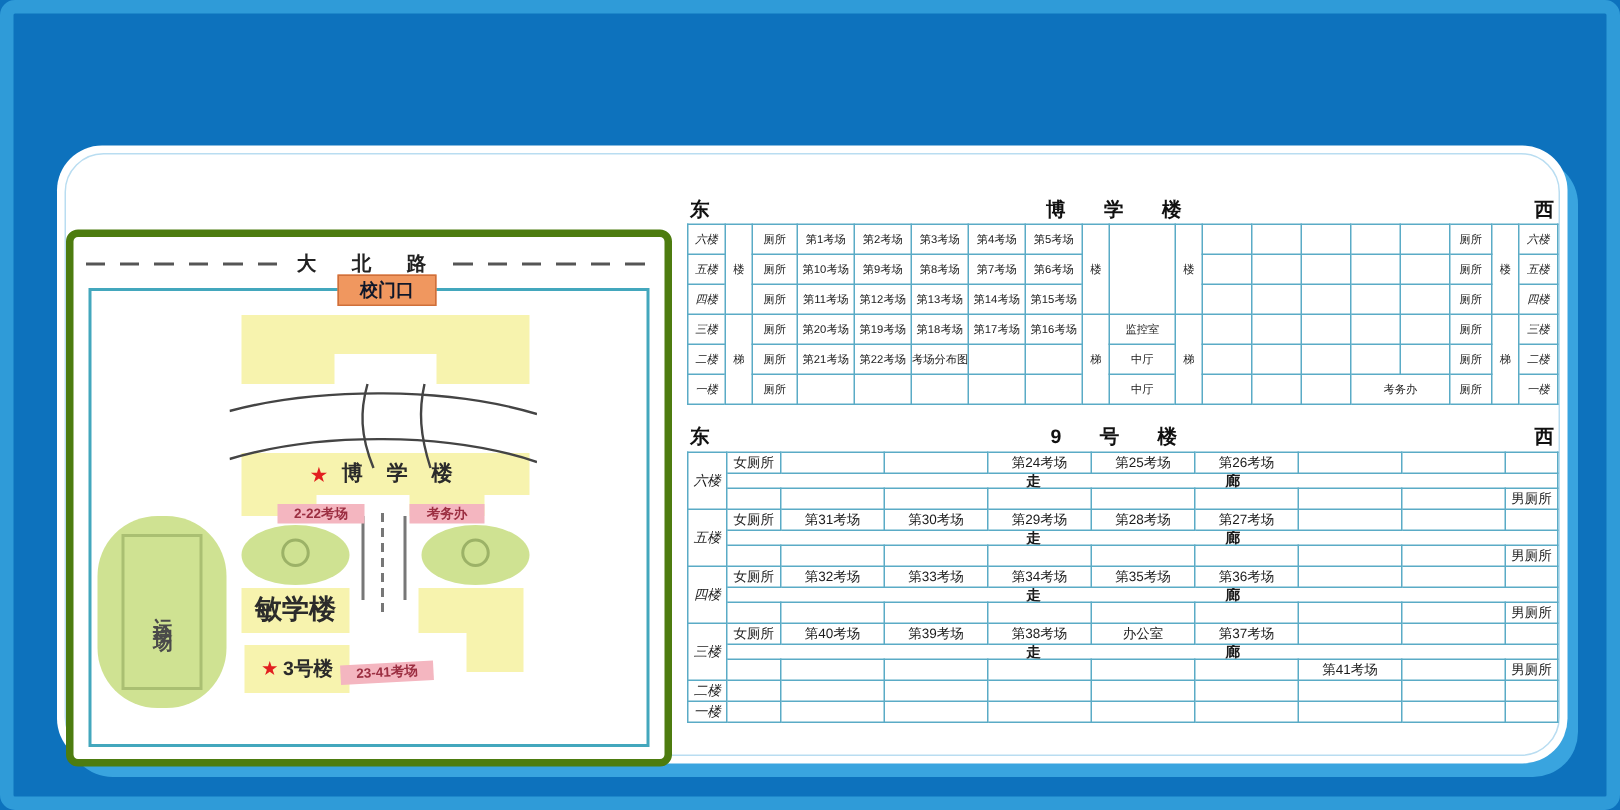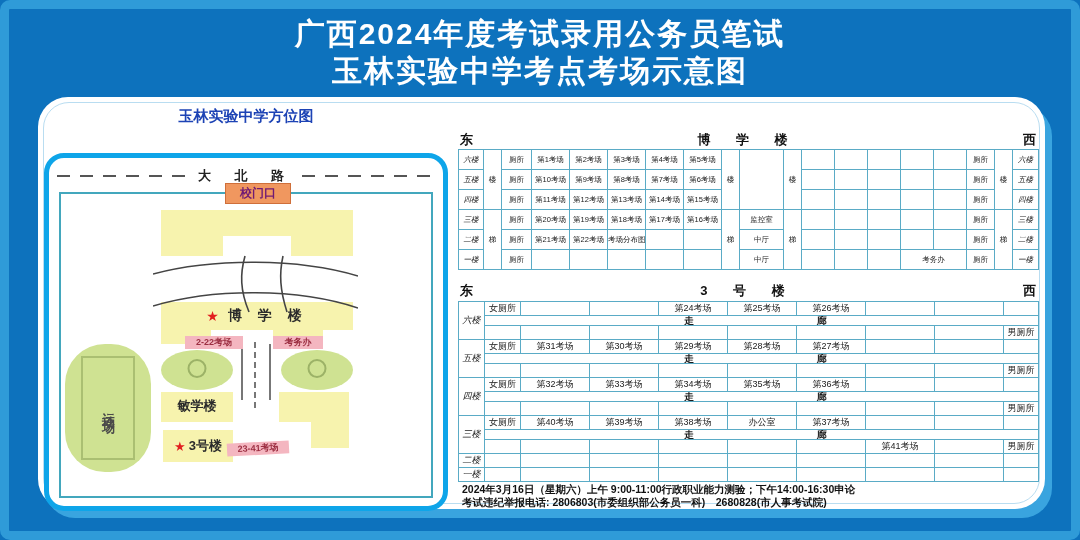--- a/index.html
+++ b/index.html
@@ -9,28 +9,28 @@
   .main-title{position:absolute;left:0;right:0;top:15px;text-align:center;color:#ffffff;
     font-weight:bold;font-size:30px;line-height:37px;letter-spacing:2px;z-index:2;}
   .panel{position:absolute;left:38px;top:97px;width:1007px;height:412px;background:#ffffff;
     border-radius:30px;box-shadow:7px 9px 0 #39a4df;z-index:3;}
   .panel-inner{position:absolute;inset:5px;border:1px solid #b9ddf1;border-radius:26px;pointer-events:none;}
 
   
   .map-title{position:absolute;left:6px;width:404px;text-align:center;font-weight:bold;
     color:#1d43b5;font-size:15px;line-height:20px;}
   .map-t1{top:9px;} .map-t2{top:29px;}
-  .map-box{position:absolute;left:6px;top:56px;width:394px;height:348px;border:5px solid #0ea5e9;
-    border-radius:20px;background:#fff;overflow:hidden;}
+  .map-box{position:absolute;left:6px;top:56px;width:394px;height:348px;border:5px solid #4d7c0f;
+    border-radius:8px;background:#fff;overflow:hidden;}
   .road-row{position:absolute;left:8px;right:8px;top:8px;height:20px;display:flex;align-items:center;z-index:2;}
   .dash-seg{flex:1;height:2px;background:repeating-linear-gradient(90deg,#555 0 13px,transparent 13px 23px);}
   .road-name{padding:0 8px;font-size:13px;font-weight:bold;letter-spacing:10px;color:#222;white-space:nowrap;}
   .campus{position:absolute;left:10px;right:10px;top:34px;bottom:8px;border:2px solid #43a7bd;}
   .gate{position:absolute;left:176px;top:25px;width:64px;height:19px;background:#f0975f;border:1px solid #cf6f3a;
-    color:#701a75;font-size:12px;font-weight:bold;text-align:center;line-height:18px;z-index:4;}
+    color:#0f172a;font-size:12px;font-weight:bold;text-align:center;line-height:18px;z-index:4;}
   .bld{position:absolute;background:#f7f3ae;}
   .pink{position:absolute;background:#f4b6c0;color:#9c2f42;font-size:9px;font-weight:bold;
     display:flex;align-items:center;justify-content:center;z-index:4;white-space:nowrap;}
   .bname{position:absolute;display:flex;align-items:center;justify-content:center;
     font-weight:bold;color:#2b2b2b;z-index:3;white-space:nowrap;}
   .star{color:#e21f1f;margin-right:3px;}
   .tree{position:absolute;width:72px;height:40px;background:#cfe292;border-radius:50%;z-index:1;}
   .tree-core{position:absolute;left:50%;top:9px;width:15px;height:15px;border:2px solid #9cb267;
     border-radius:50%;transform:translateX(-50%);}
   .vline{position:absolute;width:2px;background:#777;}
@@ -62,29 +62,24 @@
   .corr-l{left:36%;} .corr-r{left:60%;}
   .footer{position:absolute;left:424px;top:386px;width:576px;font-size:10.5px;line-height:13px;
     font-weight:bold;color:#111;}
 </style>
 </head>
 <body>
 
 <div class="stage">
   <div class="frame"></div>
 
-  <div class="main-title">
-    <div>广西2024年度考试录用公务员笔试</div>
-    <div>玉林实验中学考点考场示意图</div>
-  </div>
 
   <div class="panel">
     <div class="panel-inner"></div>
 
-    <div class="map-title map-t1">玉林实验中学方位图</div>
 
     <div class="map-box">
       <div class="road-row">
         <div class="dash-seg"></div>
         <div class="road-name">大 北 路</div>
         <div class="dash-seg"></div>
       </div>
       <div class="campus"></div>
       <div class="gate">校门口</div>
 
@@ -114,21 +109,21 @@
         </div>
       <div class="tree" style="left:232px;top:192px;">
         <div class="tree-core"></div>
         </div>
 
       <div class="vline" style="left:192px;top:186px;height:56px;"></div>
       <div class="vline" style="left:220px;top:186px;height:56px;"></div>
       <div class="vdash" style="left:205px;top:184px;height:66px;"></div>
 
       <div class="bld" style="left:112px;top:234px;width:72px;height:30px;"></div>
-      <div class="bname" style="left:112px;top:234px;width:72px;height:28px;font-size:13px;">敏学楼</div>
+      <div class="bname" style="left:112px;top:234px;width:72px;height:28px;font-size:18px;">敏学楼</div>
 
       <div class="bld" style="left:114px;top:272px;width:70px;height:32px;"></div>
       <div class="bname" style="left:114px;top:272px;width:70px;height:32px;font-size:13px;">
         <span class="star">★</span>
         <span>3号楼</span>
       </div>
       <div class="pink" style="left:178px;top:284px;width:62px;height:13px;transform:rotate(-3deg);">23-41考场</div>
 
       <div class="bld" style="left:230px;top:234px;width:70px;height:30px;"></div>
       <div class="bld" style="left:262px;top:264px;width:38px;height:26px;"></div>
@@ -275,21 +270,21 @@
             <td class="rm"></td>
             <td class="rm" colspan="2">考务办</td>
             <td class="wc">厕所</td>
             <td class="fl">一楼</td>
           </tr>
         </tbody>
     </table>
 
     <div class="dir-hdr hdr2">
       <span class="dir-east">东</span>
-      <span class="dir-name">3 号 楼</span>
+      <span class="dir-name">9 号 楼</span>
       <span class="dir-west">西</span>
     </div>
 
     <table class="dist" id="t2">
       <colgroup>
         <col style="width:26px">
           <col style="width:36px">
         <col style="width:69px">
           <col style="width:69px">
           <col style="width:69px">
@@ -436,18 +431,14 @@
             <td class="rm"></td>
             <td class="rm"></td>
             <td class="rm"></td>
             <td class="rm"></td>
             <td class="rm"></td>
             <td class="rm"></td>
           </tr>
         </tbody>
     </table>
 
-    <div class="footer">
-      <div>2024年3月16日（星期六）上午 9:00-11:00行政职业能力测验；下午14:00-16:30申论</div>
-      <div>考试违纪举报电话: 2806803(市委组织部公务员一科)　2680828(市人事考试院)</div>
-    </div>
   </div>
 </div>
 
 </body></html>

